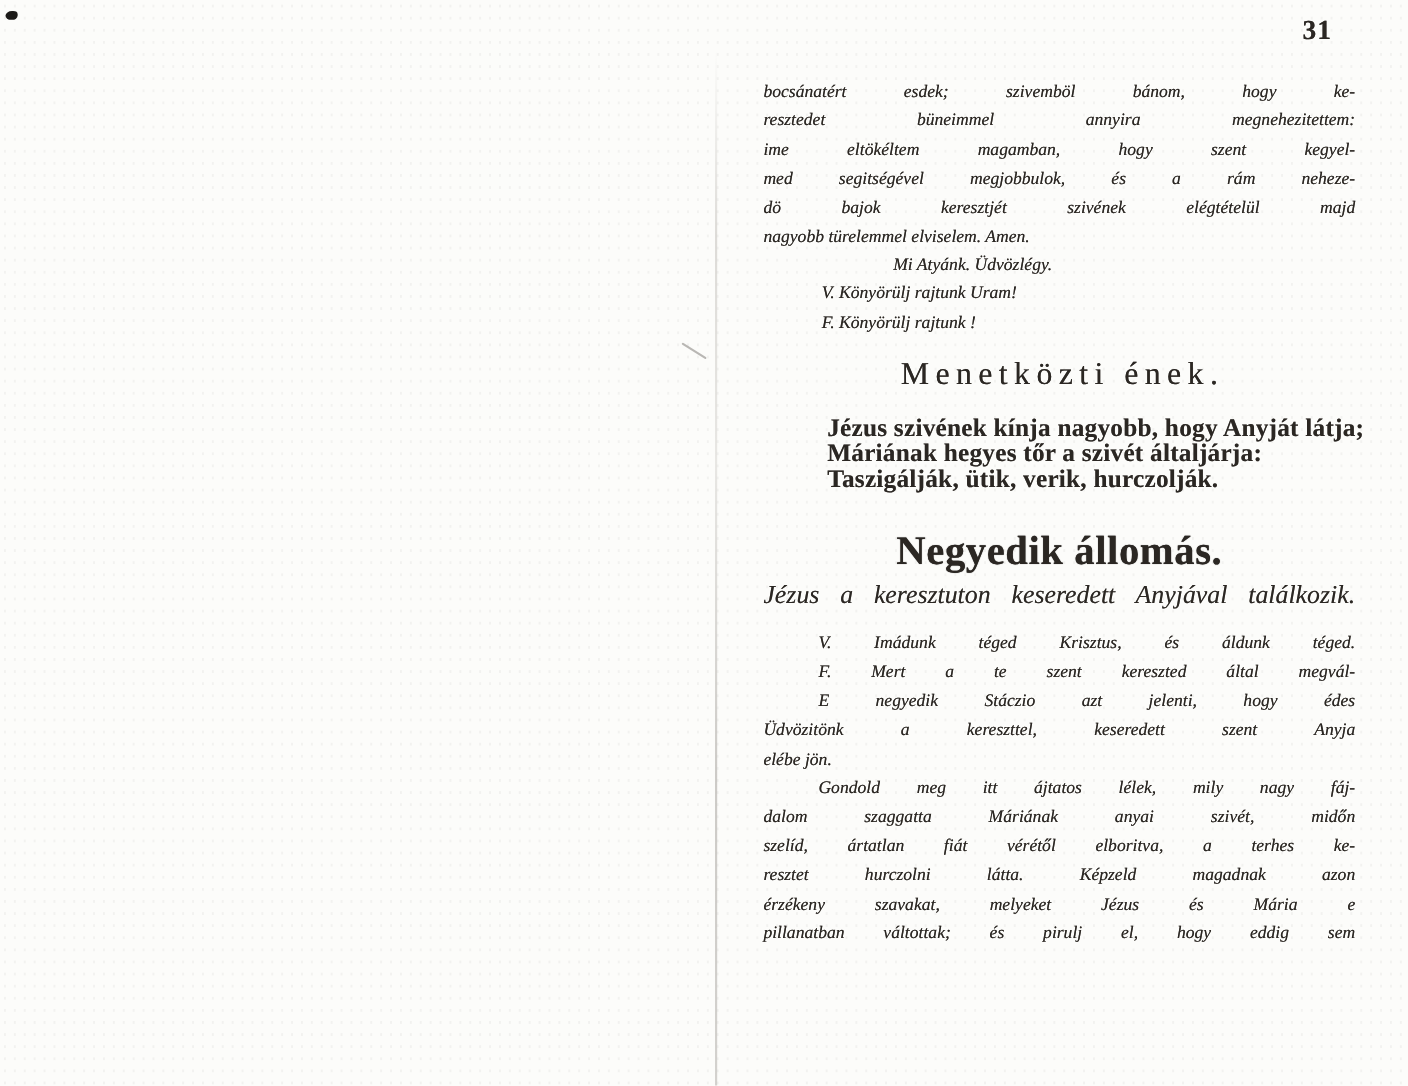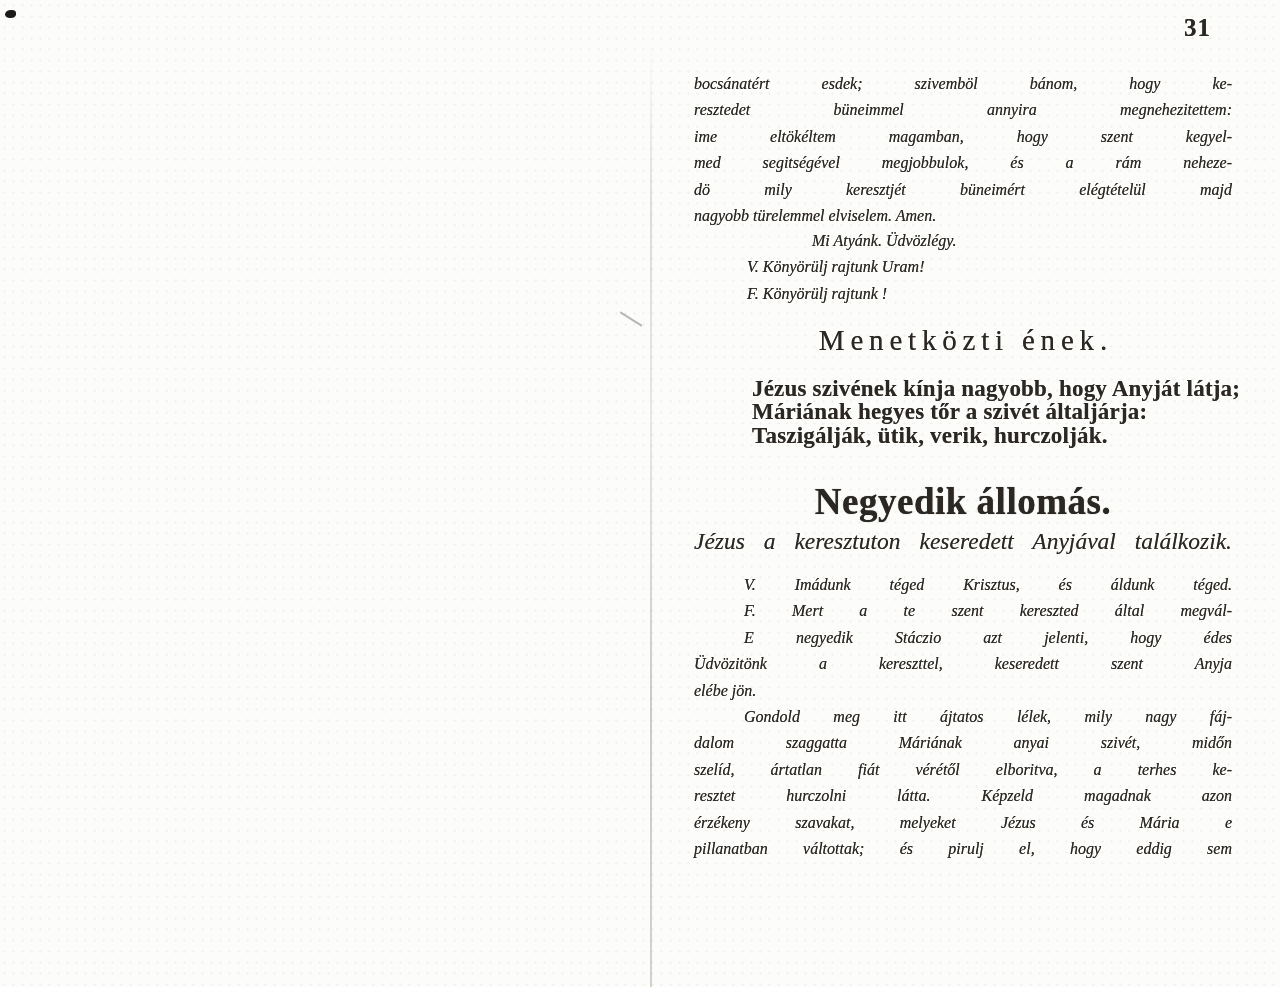--- a/index.html
+++ b/index.html
@@ -87,21 +87,21 @@
 
 <div class="page-number">31</div>
 
 <div class="col">
 
   <div class="block" style="top:71px">
     <div class="ln j">bocsánatért esdek; szivemböl bánom, hogy ke-</div>
     <div class="ln j">resztedet büneimmel annyira megnehezitettem:</div>
     <div class="ln j">ime eltökéltem magamban, hogy szent kegyel-</div>
     <div class="ln j">med segitségével megjobbulok, és a rám neheze-</div>
-    <div class="ln j">dö mily keresztjét büneimért elégtételül majd</div>
+    <div class="ln j">dö bajok keresztjét szivének elégtételül majd</div>
     <div class="ln">nagyobb türelemmel elviselem. Amen.</div>
   </div>
 
   <div class="block" style="top:228px">
     <div class="ln prayer-center">Mi Atyánk. Üdvözlégy.</div>
     <div class="ln vf">V. Könyörülj rajtunk Uram!</div>
     <div class="ln vf">F. Könyörülj rajtunk !</div>
   </div>
 
   <div class="block" style="top:320px">

